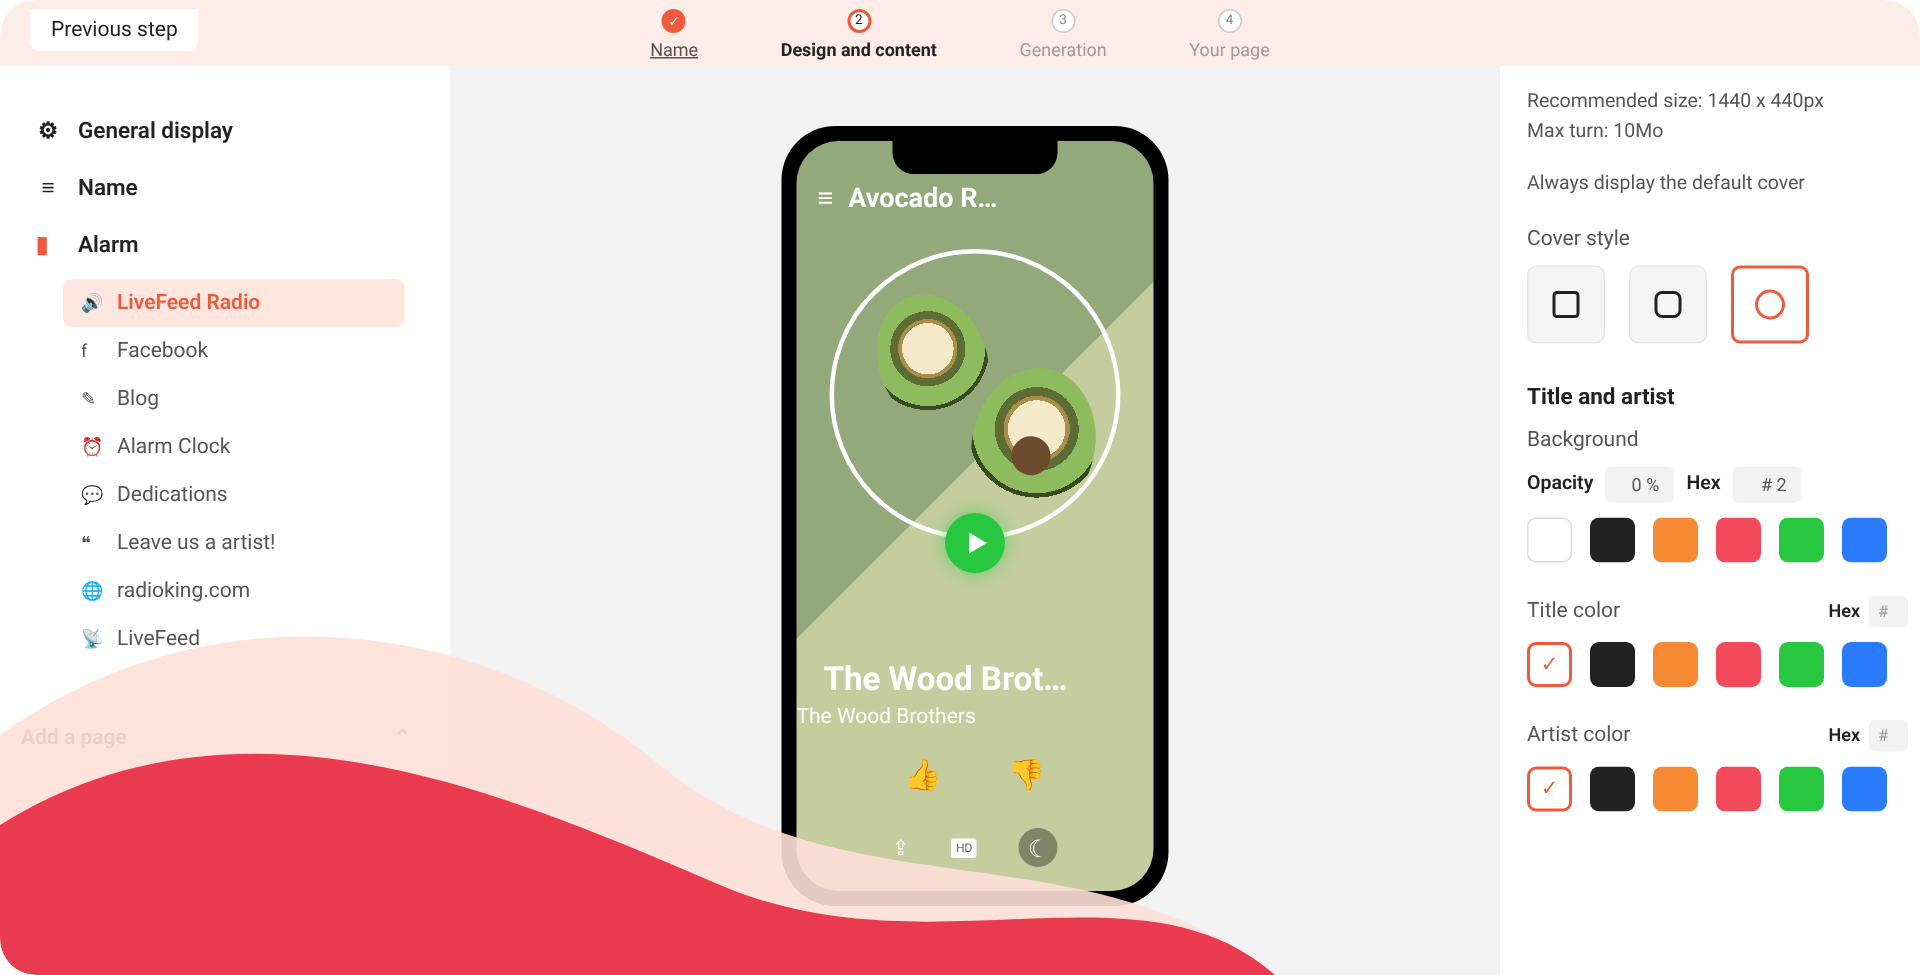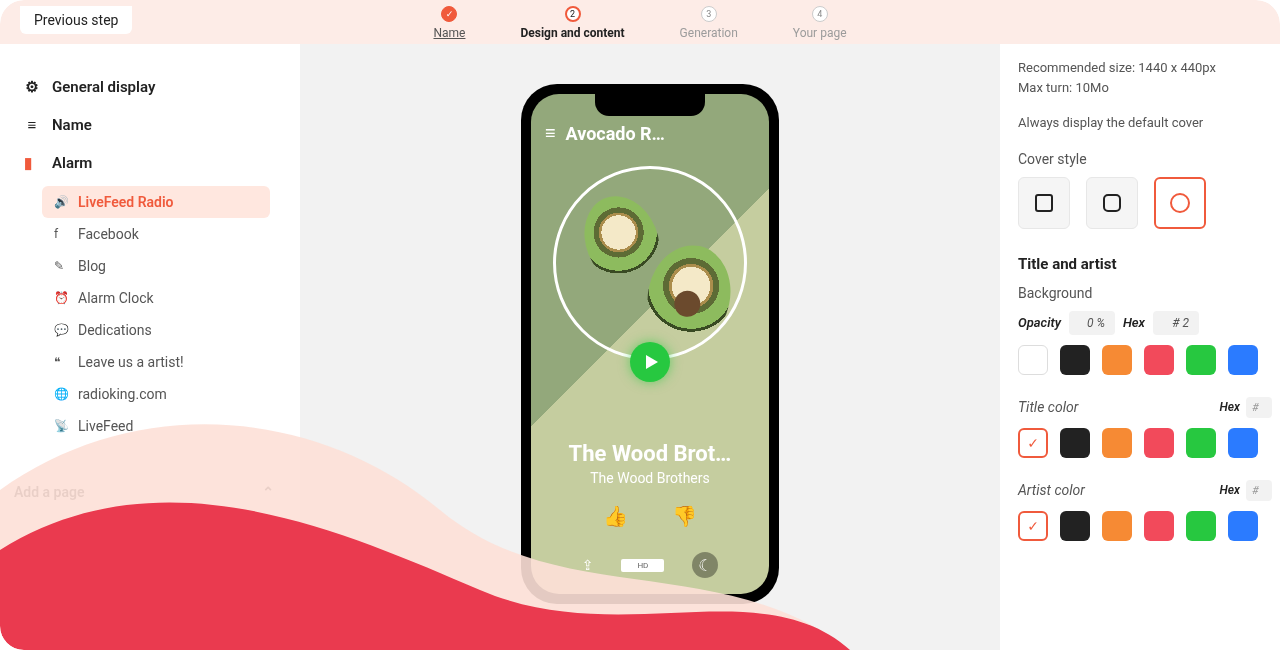--- a/index.html
+++ b/index.html
@@ -43,40 +43,40 @@
   .notch{ position:absolute; top:8px; left:50%; transform:translateX(-50%); width:110px; height:24px; background:#000; border-radius:0 0 14px 14px; z-index:5;}
   .screen{ width:100%; height:100%; border-radius:28px; overflow:hidden; position:relative; background:linear-gradient(135deg,#93a87b 0 45%, #c5cd9f 45% 100%);}
   .appbar{ position:absolute; top:28px; left:14px; right:14px; color:#fff; font-weight:700; font-size:18px; display:flex; align-items:center; gap:10px;}
   .cover-ring{ position:absolute; top:72px; left:50%; transform:translateX(-50%); width:194px; height:194px; border:3px solid #fff; border-radius:50%; overflow:hidden;}
   .avo{ position:absolute; background:radial-gradient(circle at 50% 40%, #f4e9c8 0 26%, #ab8d4c 26% 30%, #5d6b35 30% 38%, #8dbb5e 38% 58%, #394a23 58% 62%, transparent 62%); }
   .avo1{ width:72px; height:92px; border-radius:50%; top:26px; left:30px; transform:rotate(-22deg);}
   .avo2{ width:82px; height:102px; border-radius:50%; top:76px; left:92px; transform:rotate(12deg);}
   .avo2::after{content:""; position:absolute; width:26px; height:26px; border-radius:50%; background:#6b4a2d; top:46px; left:28px;}
   .play{ position:absolute; top:248px; left:50%; transform:translateX(-50%); width:40px; height:40px; border-radius:50%; background:#27c840; display:flex; align-items:center; justify-content:center; box-shadow:0 0 12px rgba(39,200,64,.6);}
   .play::after{content:""; border-left:12px solid #fff; border-top:7px solid transparent; border-bottom:7px solid transparent; margin-left:3px;}
-  .track{ position:absolute; bottom:108px; left:0; right:0; text-align:center; color:#fff;}
+  .track{ position:absolute; bottom:108px; left:0; right:0; text-align:left; color:#fff;}
   .track .t1{ font-size:22px; font-weight:700; padding:0 18px; white-space:nowrap; overflow:hidden; text-overflow:ellipsis;}
   .track .t2{ font-size:14px; margin-top:4px;}
   .thumbs{ position:absolute; bottom:66px; left:0; right:0; display:flex; justify-content:center; gap:44px; color:#fff; font-size:20px;}
   .bbar{ position:absolute; bottom:16px; left:0; right:0; display:flex; justify-content:center; gap:28px; align-items:center;}
   .bbar .bi{ color:#fff; font-size:14px;}
-  .bbar .hd{ background:#fff; color:#666; font-size:8px; font-weight:400; padding:2px 16px; border-radius:2px;}
+  .bbar .hd{ background:#fff; color:#666; font-size:8px; font-weight:400; padding:2px 3px; border-radius:2px;}
   .bbar .moon{ width:26px; height:26px; border-radius:50%; background:rgba(0,0,0,.35); display:flex; align-items:center; justify-content:center; color:#fff;}
   
   
   .right{ width:280px; background:#fff; padding:14px 0 14px 18px; overflow-y:auto; font-size:14px; color:#222; border-radius:0 0 24px 0;}
   .right .hint{ color:#555; font-size:13px; line-height:1.5;}
   .right .lbl{ color:#555; margin-top:18px; margin-bottom:10px;}
   .cstyles{ display:flex; gap:16px;}
   .csq{ width:52px; height:52px; border:1px solid #e7e7e7; border-radius:6px; display:flex; align-items:center; justify-content:center; cursor:pointer; background:#f5f5f5;}
   .csq.sel{ border:2px solid #f05a3c; background:#fff;}
   .csq .sq-ic{ width:18px; height:18px; border:2.4px solid #222; border-radius:3px;}
   .csq .ci-ic{ width:20px; height:20px; border:2.4px solid #f05a3c; border-radius:50%;}
   .sect-title{ font-weight:700; font-size:15px; margin-top:26px; margin-bottom:12px;}
-  .row{ display:flex; align-items:center; gap:8px; flex-wrap:wrap;font-style:italic;}
+  .row{ display:flex; align-items:center; gap:8px; flex-wrap:wrap;}
   .inlab{ font-size:13px; font-weight:600;}
   .inval{ background:#f2f2f2; padding:5px 10px; border-radius:4px; font-size:12px; min-width:46px; text-align:right; color:#555;}
   .swatches{ display:flex; gap:12px; margin-top:10px;}
   .sw{ width:30px; height:30px; border-radius:6px; cursor:pointer; border:1px solid transparent;}
   .sw.wh{ background:#fff; border:1px solid #ddd;}
   .sw.bk{ background:#222;}
   .sw.or{ background:#f68a34;}
   .sw.rd{ background:#f24a5b;}
   .sw.gr{ background:#27c840;}
   .sw.bl{ background:#2b7bff;}

